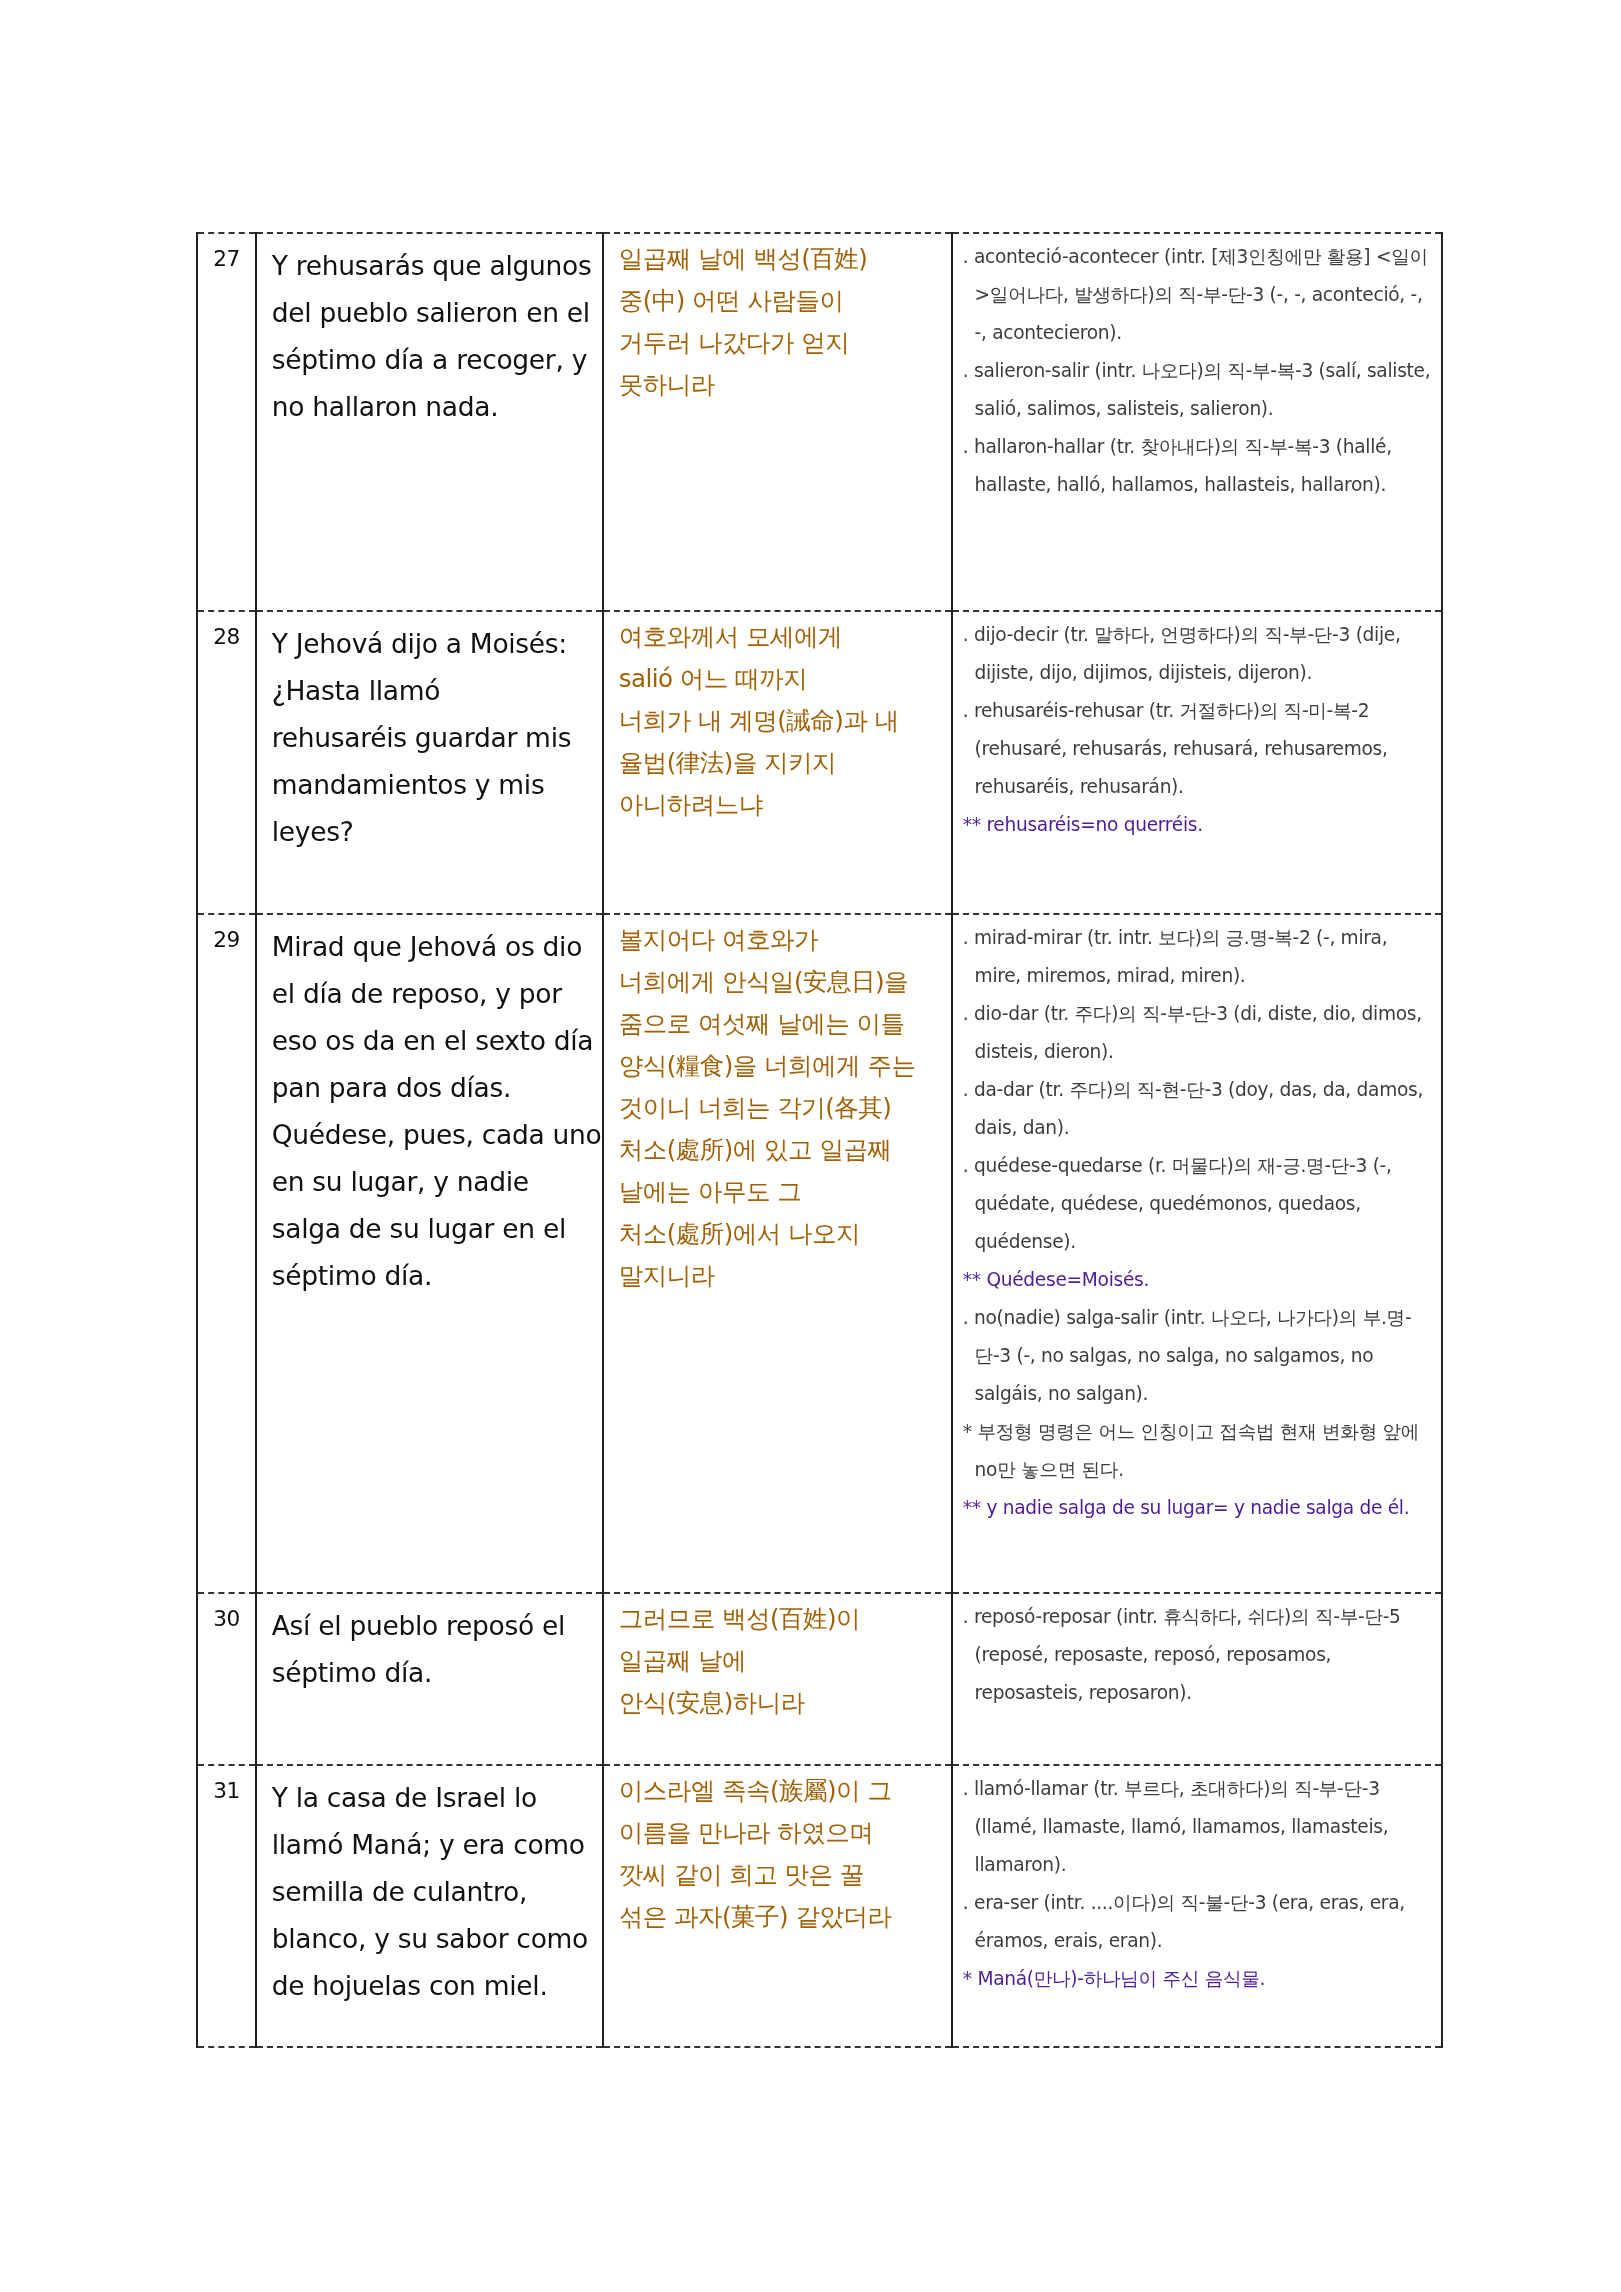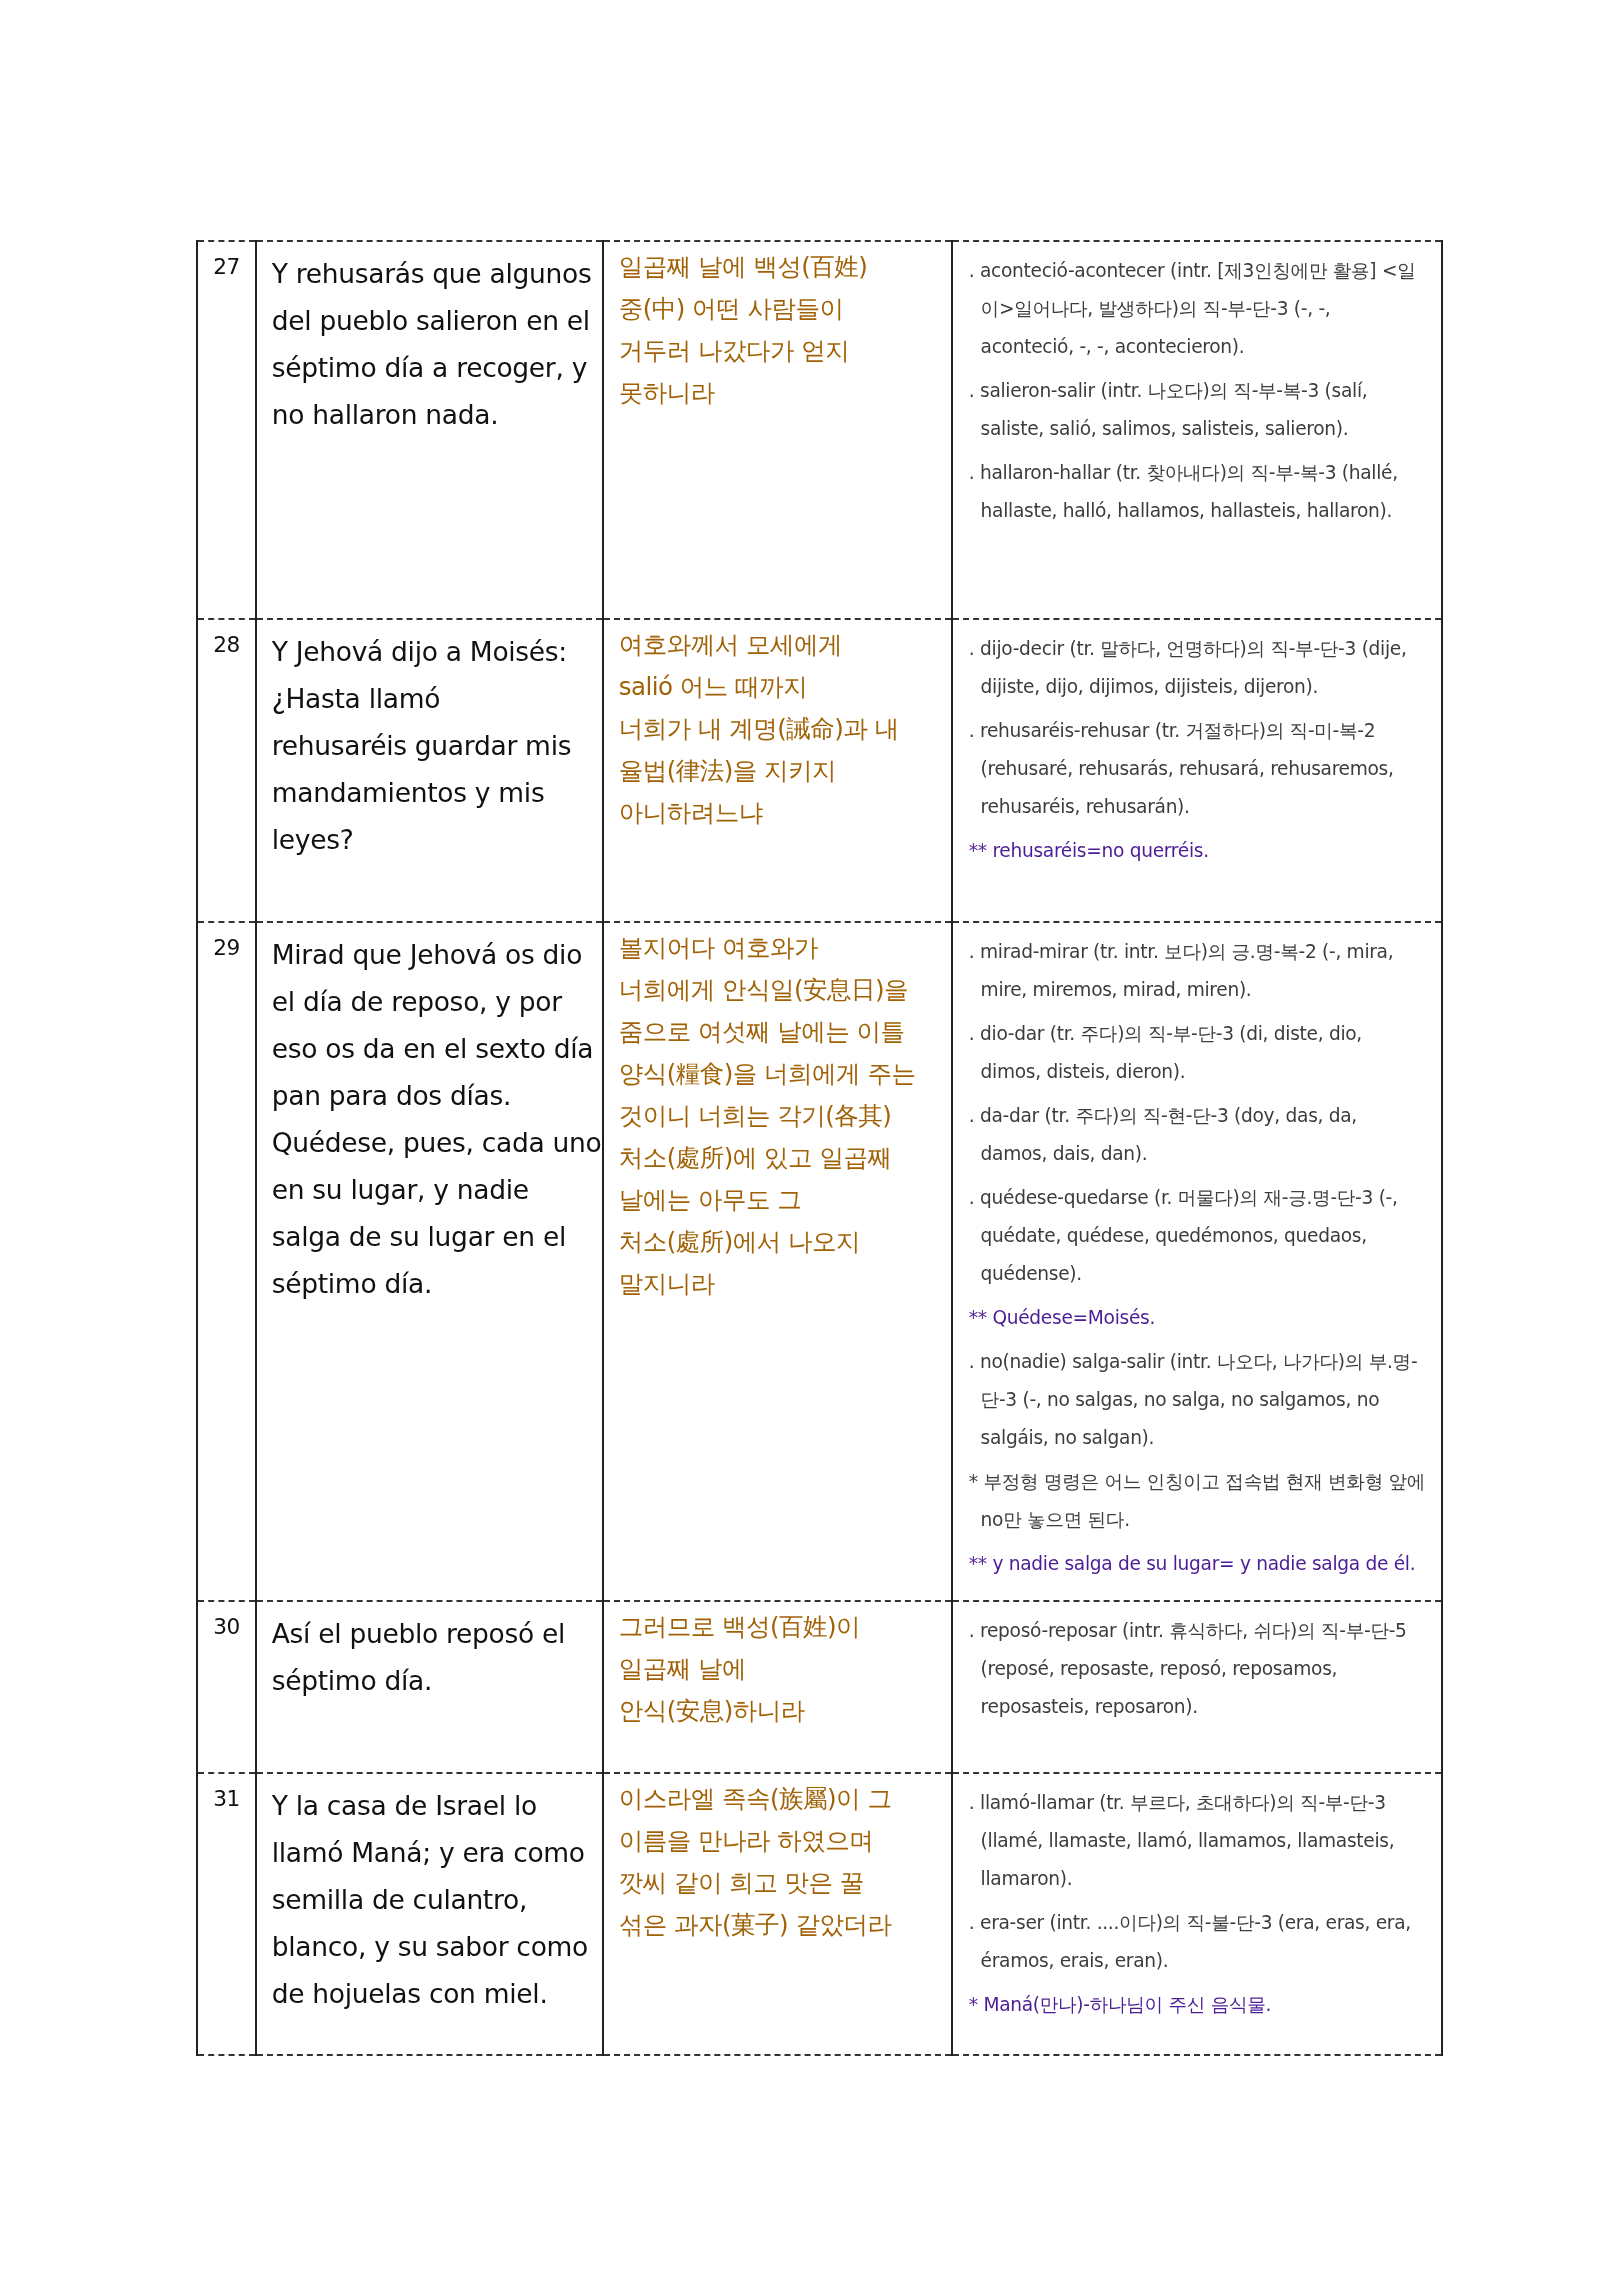--- a/index.html
+++ b/index.html
@@ -1,38 +1,38 @@
 <!DOCTYPE html>
 <html><head>
 <meta charset="utf-8">
 <style>
   html, body { margin: 0; padding: 0; background: #ffffff; }
   body { width: 1621px; height: 2293px; position: relative; font-family: "DejaVu Sans", "Liberation Sans", sans-serif; color: #111; }
-  .page { position: absolute; left: 0; top: 8px; width: 1621px; height: 1660px; text-decoration: underline; }
+  .page { position: absolute; left: 0; top: 0; width: 1621px; height: 1660px; text-decoration: underline; }
   table.vt {
     position: absolute; left: 196px; top: 232px; width: 1245px;
     border-collapse: collapse; table-layout: fixed;
   }
   table.vt td {
     vertical-align: top;
     border-left: 2px solid #222;
     border-right: 2px solid #222;
     border-top: 2px dashed #333;
     border-bottom: 2px dashed #333;
     padding: 0;
   }
   col.c-num { width: 59px; }
   col.c-es  { width: 347px; }
   col.c-ko  { width: 349px; }
   col.c-nt  { width: 490px; }
   .num { font-size: 21.6px; text-align: center; padding-top: 11.8px !important; letter-spacing: -0.5px; }
   .es { font-size: 26.5px; line-height: 47px; padding: 7.8px 9.8px 0 14.7px !important; color: #111; letter-spacing: -0.3px; }
   .ko { font-size: 24.5px; line-height: 42px; padding: 3.9px 7.8px 0 14.7px !important; color: #a16207; letter-spacing: -0.5px; }
   .nt { font-size: 18.6px; line-height: 38px; padding: 3.9px 9.8px 0 9.8px !important; color: #3c3c3c; letter-spacing: -0.3px; }
-  .note { margin: 6px; text-indent: -11.8px; padding-left: 11.8px; }
+  .note { margin: 0; text-indent: -11.8px; padding-left: 11.8px; }
   .note.star { color: #4c1d95; }
   .row27 { height: 378px; }
   .row28 { height: 303px; }
   .row29 { height: 679px; }
   .row30 { height: 172px; }
   .row31 { height: 282px; }
   .line { display: block; white-space: nowrap; }
 </style>
 </head>
 <body>

